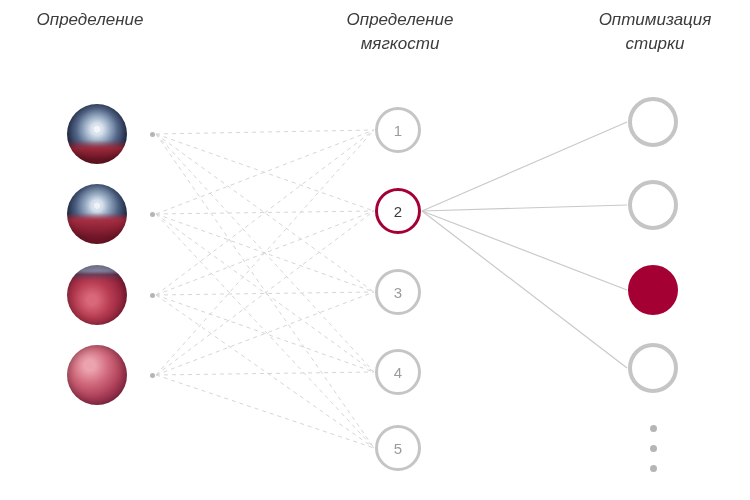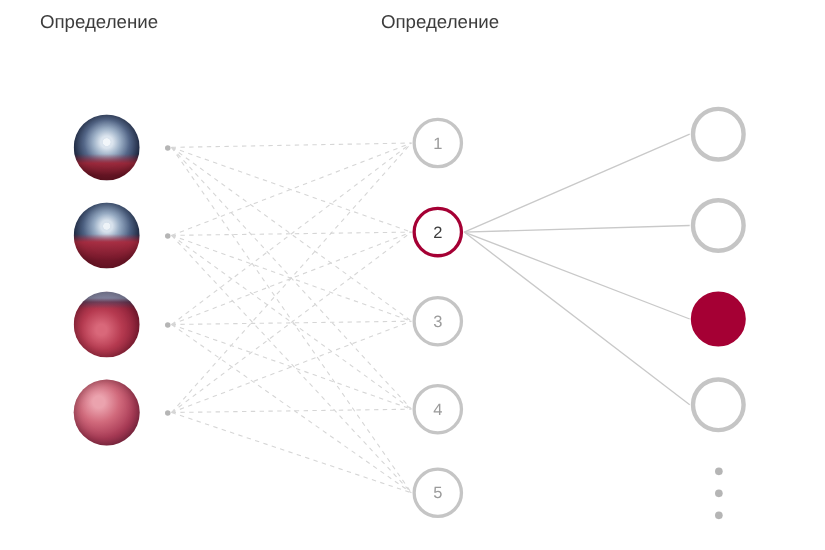--- a/index.html
+++ b/index.html
@@ -5,21 +5,21 @@
   html,body{margin:0;padding:0;background:#ffffff;}
   .canvas{
     position:relative;width:750px;height:500px;background:#fff;overflow:hidden;
     font-family:"Liberation Sans", sans-serif;
   }
   svg.links{position:absolute;left:0;top:0;width:750px;height:500px;}
   .links line.dash{stroke:var(--dash-line,#d6d6d6);stroke-width:1;stroke-dasharray:4 4;}
   .links line.solid{stroke:var(--solid-line,#c9c9c9);stroke-width:1.2;}
 
   .header{position:absolute;top:8px;text-align:center;font-size:17px;line-height:1.4;
-          color:var(--text,#3c3c3c);}
+          color:var(--text,#3c3c3c);font-style:italic;}
   .header span{display:block;}
   .h-weight{left:0;width:180px;}
   .h-soft{left:310px;width:180px;}
   .h-opt{left:565px;width:180px;}
 
   .photo{position:absolute;left:67px;width:60px;height:60px;border-radius:50%;
          box-shadow:inset 0 0 10px rgba(0,0,0,.35);}
   .p1{top:104px;background:
       radial-gradient(circle at 50% 42%, #f2f6fa 0 7%, rgba(242,246,250,0) 8%),
       linear-gradient(to bottom, rgba(0,0,0,0) 60%, rgba(158,38,56,.95) 74%, rgba(110,20,35,.95) 92%),
@@ -79,20 +79,25 @@
       <line class="solid" x1="422" y1="211" x2="627" y2="205"></line>
       <line class="solid" x1="422" y1="211" x2="627" y2="290"></line>
       <line class="solid" x1="422" y1="211" x2="627" y2="368"></line>
     </svg>
 
   <div class="header h-weight">
     <span>Определение</span>
   </div>
   <div class="header h-soft">
     <span>Определение</span>
+    <span>мягкости</span>
+  </div>
+  <div class="header h-opt">
+    <span>Оптимизация</span>
+    <span>стирки</span>
   </div>
 
   <div class="photo p1"></div>
   <div class="photo p2"></div>
   <div class="photo p3"></div>
   <div class="photo p4"></div>
 
   <div class="cdot" style="top:132px"></div>
   <div class="cdot" style="top:212px"></div>
   <div class="cdot" style="top:293px"></div>

